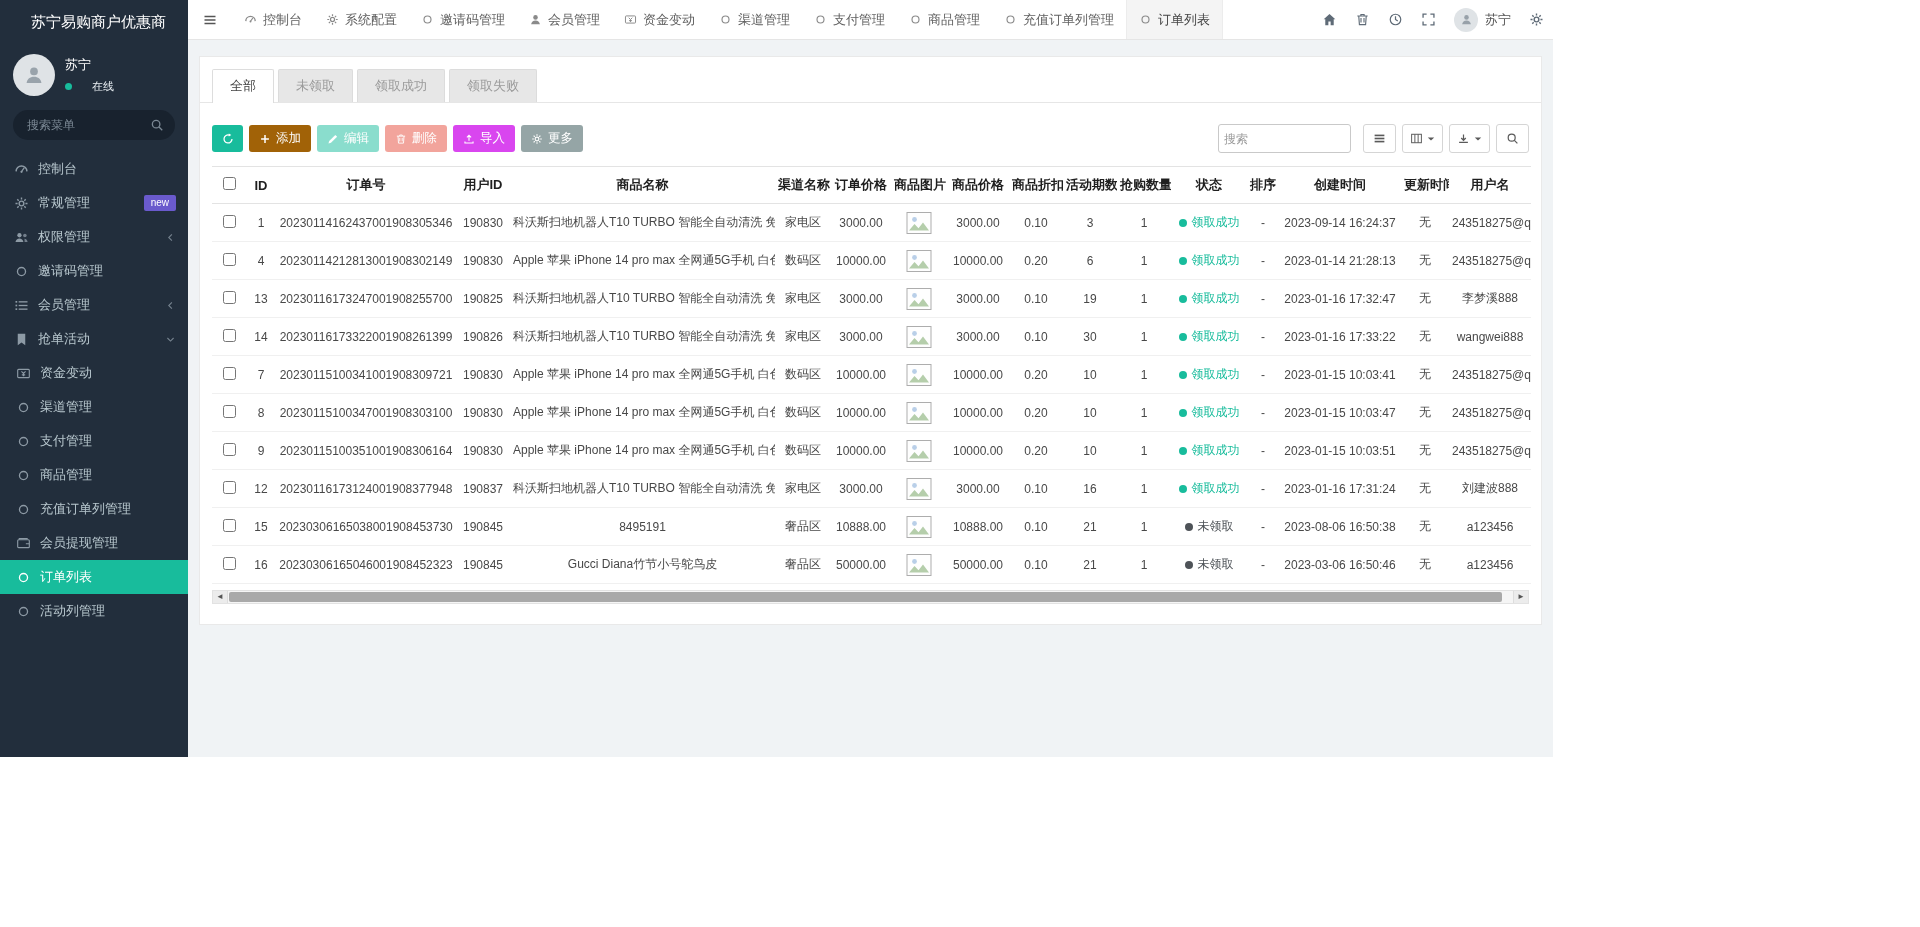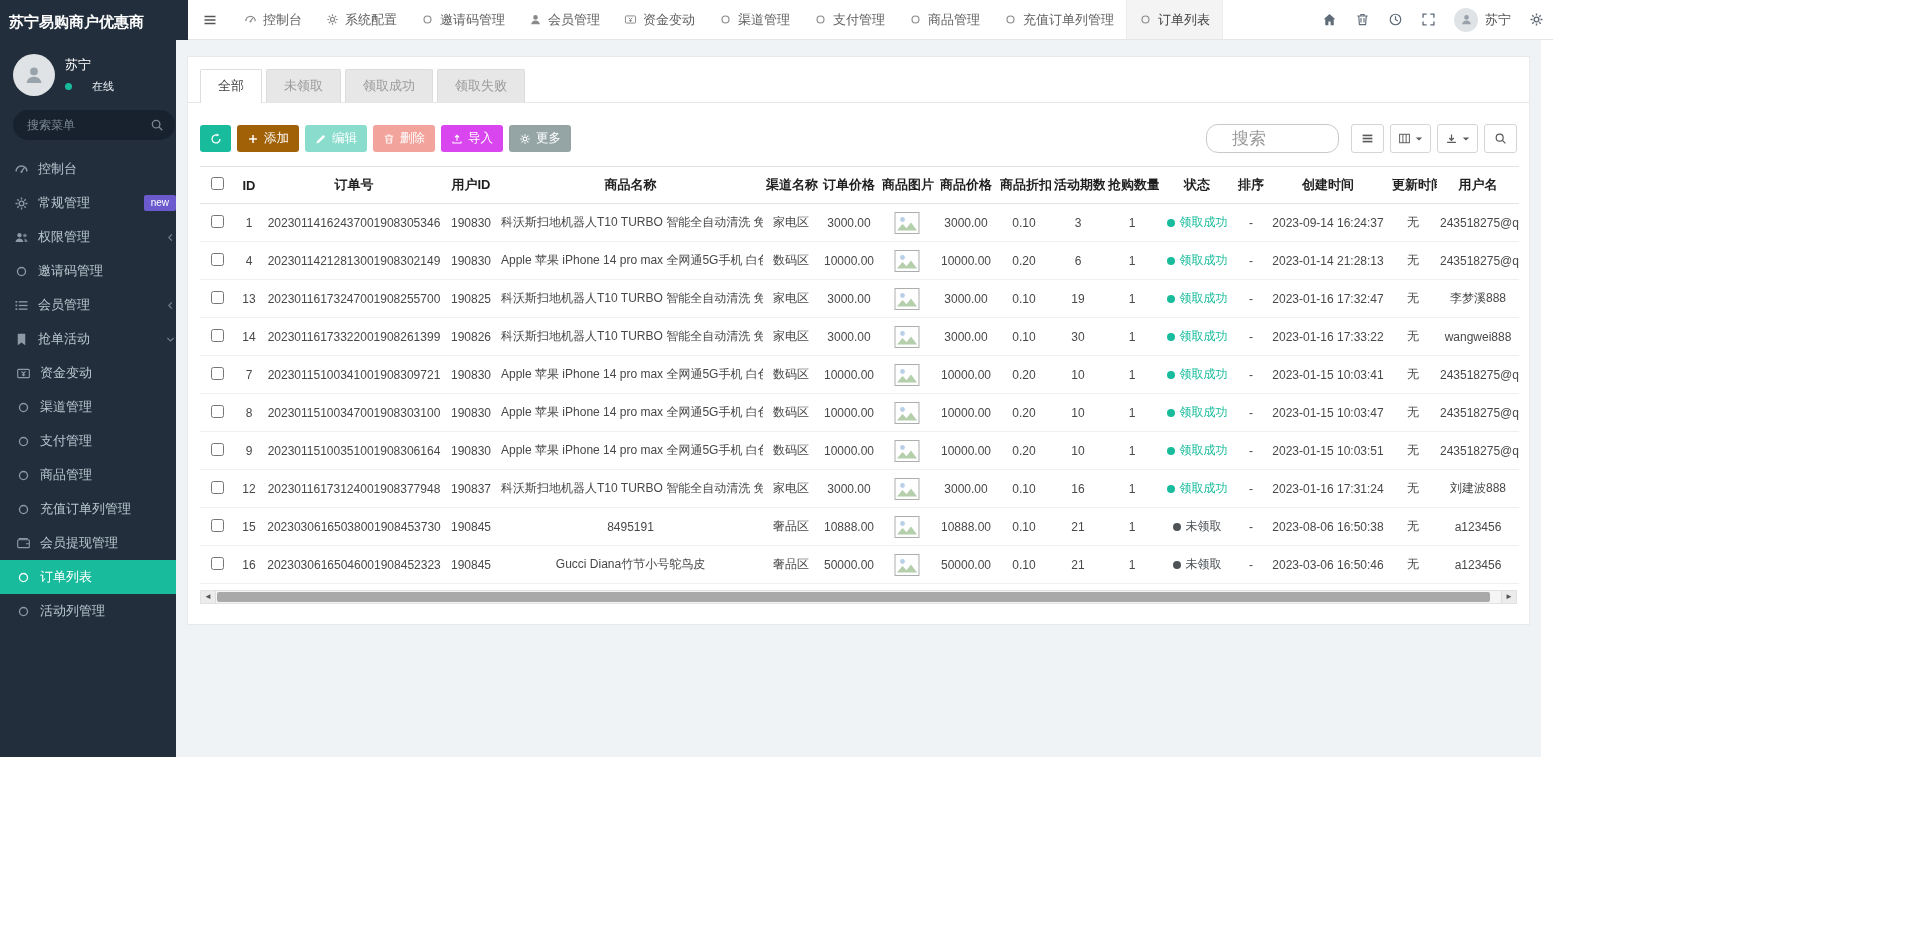--- a/index.html
+++ b/index.html
@@ -2,21 +2,21 @@
 <html><head>
 <meta charset="utf-8">
 <style>
   *{box-sizing:border-box;margin:0;padding:0}
   html,body{width:1920px;height:927px;background:#fff;font-family:"Liberation Sans","DejaVu Sans",sans-serif}
   body{position:relative;overflow:hidden}
   .app{position:absolute;left:0;top:0;width:1553px;height:757px;background:#fff}
 
   
   .sidebar{position:absolute;left:0;top:0;width:188px;height:757px;background:#222e3c;color:#b8c7ce;overflow:hidden}
-  .brand{height:44px;line-height:44px;padding-left:9px;color:#fff;font-size:15px;font-weight:bold;white-space:nowrap}
+  .brand{height:44px;line-height:44px;padding-left:31px;color:#fff;font-size:15px;font-weight:normal;white-space:nowrap}
   .userpanel{display:flex;align-items:center;gap:10px;padding:10px 13px 8px}
   .avatar{width:42px;height:42px;border-radius:50%;background:#dfe3e6;display:flex;align-items:center;justify-content:center;color:#99a3ab;flex:none}
   .avatar .icn{width:22px;height:22px}
   .uname{color:#fff;font-size:13px;margin-bottom:5px}
   .ustatus{font-size:11px;color:#e8eef2;display:flex;align-items:center;gap:20px}
   .gdot{width:7px;height:7px;border-radius:50%;background:#18bc9c;display:inline-block}
   .sidesearch{margin:6px 13px 12px;position:relative}
   .sidesearch input{width:100%;height:30px;border-radius:15px;border:none;background:#18222e;color:#c7d0d8;padding:0 32px 0 14px;font-size:12px;outline:none}
   .sidesearch input::placeholder{color:#7b8894}
   .sic{position:absolute;right:11px;top:8px;width:14px;height:14px;color:#7b8894}
@@ -37,37 +37,37 @@
   .ttab .ti{width:13px;height:13px;color:#8a8a8a;flex:none}
   .ttab.active{background:#f4f4f4;border-left:1px solid #ececec;border-right:1px solid #ececec;color:#444}
   .nav-right{margin-left:auto;display:flex;align-items:stretch}
   .nbtn{width:33px;display:flex;align-items:center;justify-content:center;color:#5f6b77;cursor:pointer}
   .nbtn .icn{width:15px;height:15px}
   .nav-user{display:flex;align-items:center;gap:7px;padding:0 9px;font-size:13px;color:#555;cursor:pointer}
   .nav-avatar{width:24px;height:24px;border-radius:50%;background:#dfe3e6;color:#98a1a9;display:flex;align-items:center;justify-content:center}
   .nav-avatar .icn{width:13px;height:13px}
 
   
-  .main{position:absolute;left:176px;top:40px;width:1365px;height:717px;background:#f0f3f5}
+  .main{position:absolute;left:188px;top:40px;width:1365px;height:717px;background:#f0f3f5}
   .panel{position:absolute;left:11px;top:16px;width:1343px;background:#fff;border:1px solid #e9e9e9;padding-bottom:20px}
   .ftabs{display:flex;gap:4px;padding:12px 12px 0;border-bottom:1px solid #e6e6e6}
   .ftab{padding:7px 17px;font-size:13px;background:#e7e7e7;color:#9b9b9b;border:1px solid #dcdcdc;border-bottom:none;border-radius:2px 2px 0 0;margin-bottom:0;cursor:pointer;white-space:nowrap}
   .ftab.active{background:#fff;color:#444;border-color:#ddd;margin-bottom:-1px;padding-bottom:8px}
 
   .toolbar{display:flex;align-items:center;padding:21px 12px 13px}
   .btn{height:27px;display:inline-flex;align-items:center;gap:5px;padding:0 10px;border-radius:3px;color:#fff;font-size:12.5px;border:none;margin-right:6px;cursor:pointer;white-space:nowrap}
   .bi{width:12px;height:12px;flex:none}
   .btn-refresh{background:#18bc9c;width:31px;justify-content:center;padding:0}
   .btn-add{background:#a16207}
   .btn-edit{background:#18bc9c;opacity:.5;cursor:default}
   .btn-del{background:#e74c3c;opacity:.5;cursor:default}
   .btn-import{background:#d946ef}
   .btn-more{background:#95a5a6}
   .toolbar-right{margin-left:auto;display:flex;align-items:center;gap:6px}
-  .search-box{width:133px;height:29px;border:1px solid #c9c9c9;border-radius:12px;padding:0 25px;font-size:17px;color:#555;outline:none;margin-right:6px}
+  .search-box{width:133px;height:29px;border:1px solid #c9c9c9;border-radius:3px;padding:0 5px;font-size:12px;color:#555;outline:none;margin-right:6px}
   .search-box::placeholder{color:#9a9a9a}
   .vbtn{height:29px;min-width:33px;border:1px solid #d5d5d5;border-radius:3px;background:#fff;color:#5a5a5a;display:inline-flex;align-items:center;justify-content:center;gap:4px;padding:0 7px;cursor:pointer}
   .vbtn .icn{width:13px;height:13px}
   .vbtn .caret{width:8px;height:8px}
 
   table{border-collapse:collapse;table-layout:fixed;width:1319px;margin:0 12px;font-size:12px;color:#484848}
   th{font-size:13px;font-weight:bold;color:#1f1f1f;padding:9px 3px;border-top:1px solid #e3e3e3;border-bottom:1px solid #e3e3e3;text-align:center;white-space:nowrap;overflow:hidden;cursor:pointer}
   td{height:38px;padding:4px 3px;border-bottom:1px solid #f0f0f0;text-align:center;white-space:nowrap;overflow:hidden;vertical-align:middle}
   input[type=checkbox]{width:13px;height:13px;cursor:pointer}
   .status{display:inline-flex;align-items:center;gap:5px;font-size:12px}

